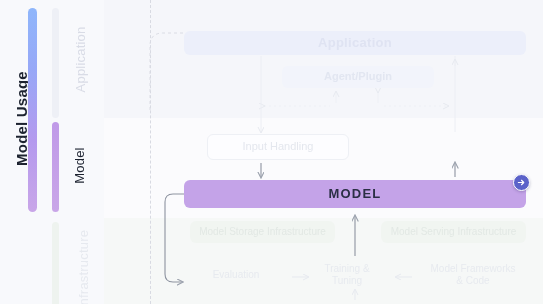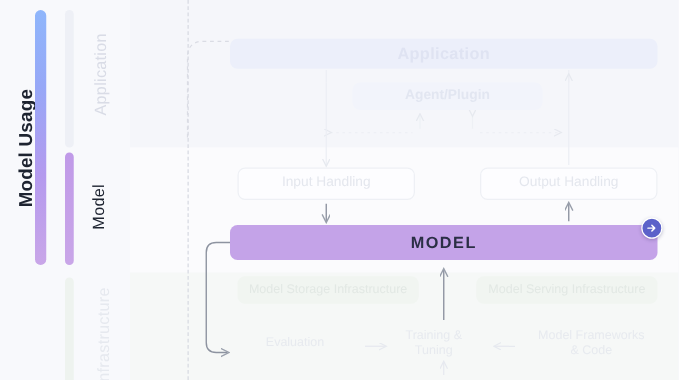--- a/index.html
+++ b/index.html
@@ -120,21 +120,21 @@
 
   #agent-box {
     left: 282px; top: 66px; width: 152px; height: 22px;
     background: #f2f4fb;
     color: #e2e6f1;
     font-size: 11px;
     font-weight: 600;
   }
 
   #input-box {
-    left: 190px; top: 134px; width: 142px; height: 26px;
+    left: 207px; top: 134px; width: 142px; height: 26px;
     background: #fdfdff;
     border: 1px solid #eef0f5;
     color: #e4e7ee;
     font-size: 11px;
   }
   #output-box {
     left: 384px; top: 134px; width: 142px; height: 26px;
     background: #fdfdff;
     border: 1px solid #eef0f5;
     color: #e4e7ee;
@@ -261,21 +261,20 @@
     <path d="M184,194 L173,194 Q165,194 165,202 L165,274 Q165,282 173,282 L182,282" fill="none" stroke="#8d93a0" stroke-width="1.1" marker-end="url(#ah)"></path>
 
     <path d="M292,277 L308,277" fill="none" stroke="#e6e9ef" stroke-width="1" marker-end="url(#ahf)"></path>
     <path d="M412,277 L396,277" fill="none" stroke="#e6e9ef" stroke-width="1" marker-end="url(#ahf)"></path>
     <path d="M355,300 L355,290" fill="none" stroke="#e6e9ef" stroke-width="1" marker-end="url(#ahf)"></path>
   </svg>
 
   <div class="node" id="app-bar">Application</div>
   <div class="node" id="agent-box">Agent/Plugin</div>
   <div class="node" id="input-box">Input Handling</div>
-  <div class="node" id="output-box">Output Handling</div>
 
   <div class="node" id="model-box">MODEL</div>
 
   <div id="next-btn">
     <svg width="9" height="9" viewBox="0 0 10 10">
       <path d="M1.5,5 L7.5,5 M5,2.5 L7.5,5 L5,7.5" fill="none" stroke="#ffffff" stroke-width="1.3" stroke-linecap="round" stroke-linejoin="round"></path>
     </svg>
   </div>
 
   <div class="node" id="storage-box">Model Storage Infrastructure</div>

